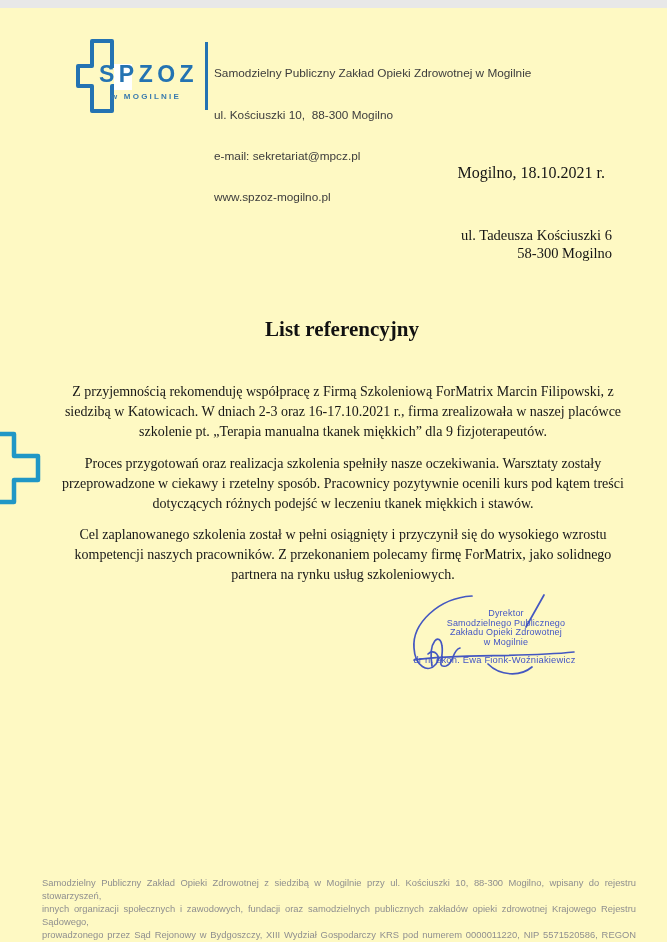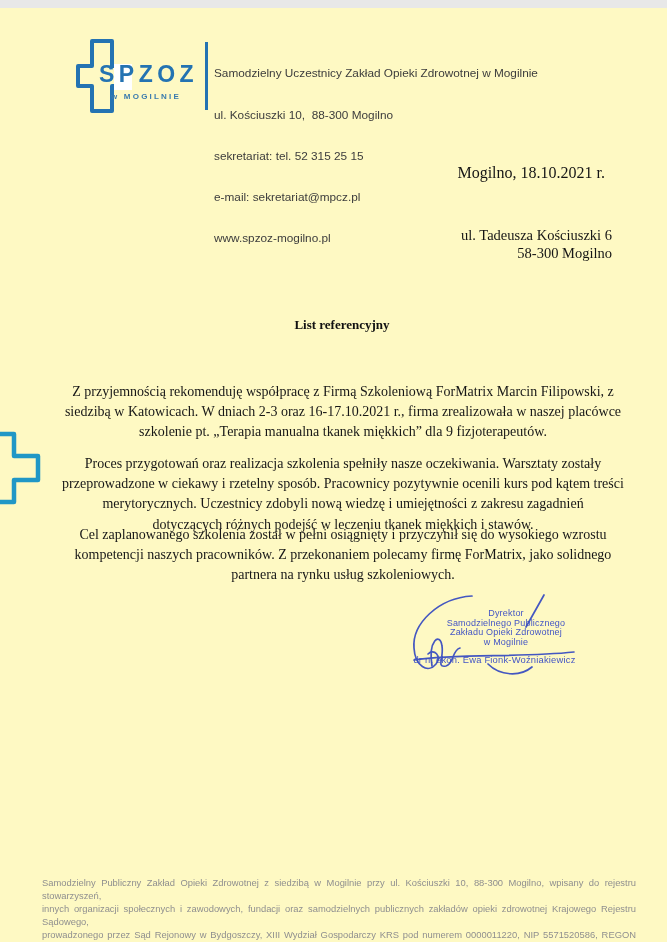--- a/index.html
+++ b/index.html
@@ -27,21 +27,21 @@
     position:absolute;left:440px;top:156px;width:165px;
     text-align:right;font-size:16px;color:#151515;
   }
   .recipient{
     position:absolute;left:400px;top:219px;width:212px;
     text-align:right;font-size:14.5px;line-height:17.6px;color:#151515;
   }
   
   .doc-title{
     position:absolute;left:42px;top:309px;width:600px;
-    text-align:center;font-size:13px;font-weight:bold;color:#111;
+    text-align:center;font-size:21px;font-weight:bold;color:#111;
   }
   
   .para{
     position:absolute;left:42px;width:602px;
     font-size:14px;line-height:20.2px;color:#171717;text-align:center;
   }
   .para-1{top:374px;}
   .para-2{top:446px;}
   .para-3{top:517px;}
   
@@ -80,23 +80,22 @@
       <path d="M16,5 H36 V30 H50 V50 H36 V75 H16 V50 H2 V30 H16 Z" fill="none" stroke="#2473b2" stroke-width="4" stroke-linejoin="round"></path>
       <rect x="38" y="28" width="18" height="26" fill="#ffffff"></rect>
     </g>
     <text x="23" y="46" font-family="Liberation Sans, sans-serif" font-size="23" font-weight="600" letter-spacing="4.5" fill="#2473b2">SPZOZ</text>
     <text x="35" y="62.5" font-family="Liberation Sans, sans-serif" font-size="8" font-weight="600" letter-spacing="2.2" fill="#3a7bae">w MOGILNIE</text>
   </svg>
 
   <div class="lh-divider"></div>
 
   <div class="lh-contact">
-    <div>Samodzielny Uczestnicy Zakład Opieki Zdrowotnej w Mogilnie</div>
+    <div>Samodzielny Publiczny Zakład Opieki Zdrowotnej w Mogilnie</div>
     <div>ul. Kościuszki 10,  88-300 Mogilno</div>
-    <div>sekretariat: tel. 52 315 25 15</div>
     <div>e-mail: sekretariat@mpcz.pl</div>
     <div>www.spzoz-mogilno.pl</div>
   </div>
 
   <div class="dateline">Mogilno, 18.10.2021 r.</div>
 
   <div class="recipient">
     <div>ul. Tadeusza Kościuszki 6</div>
     <div>58-300 Mogilno</div>
   </div>
@@ -105,21 +104,20 @@
 
   <div class="para para-1">
     <div>Z przyjemnością rekomenduję współpracę z Firmą Szkoleniową ForMatrix Marcin Filipowski, z</div>
     <div>siedzibą w Katowicach. W dniach 2-3 oraz 16-17.10.2021 r., firma zrealizowała w naszej placówce</div>
     <div>szkolenie pt. „Terapia manualna tkanek miękkich” dla 9 fizjoterapeutów.</div>
   </div>
 
   <div class="para para-2">
     <div>Proces przygotowań oraz realizacja szkolenia spełniły nasze oczekiwania. Warsztaty zostały</div>
     <div>przeprowadzone w ciekawy i rzetelny sposób. Pracownicy pozytywnie ocenili kurs pod kątem treści</div>
-    <div>merytorycznych. Uczestnicy zdobyli nową wiedzę i umiejętności z zakresu zagadnień</div>
     <div>dotyczących różnych podejść w leczeniu tkanek miękkich i stawów.</div>
   </div>
 
   <div class="para para-3">
     <div>Cel zaplanowanego szkolenia został w pełni osiągnięty i przyczynił się do wysokiego wzrostu</div>
     <div>kompetencji naszych pracowników. Z przekonaniem polecamy firmę ForMatrix, jako solidnego</div>
     <div>partnera na rynku usług szkoleniowych.</div>
   </div>
 
   <svg class="watermark-svg" width="44" height="78" viewBox="0 0 44 78">

